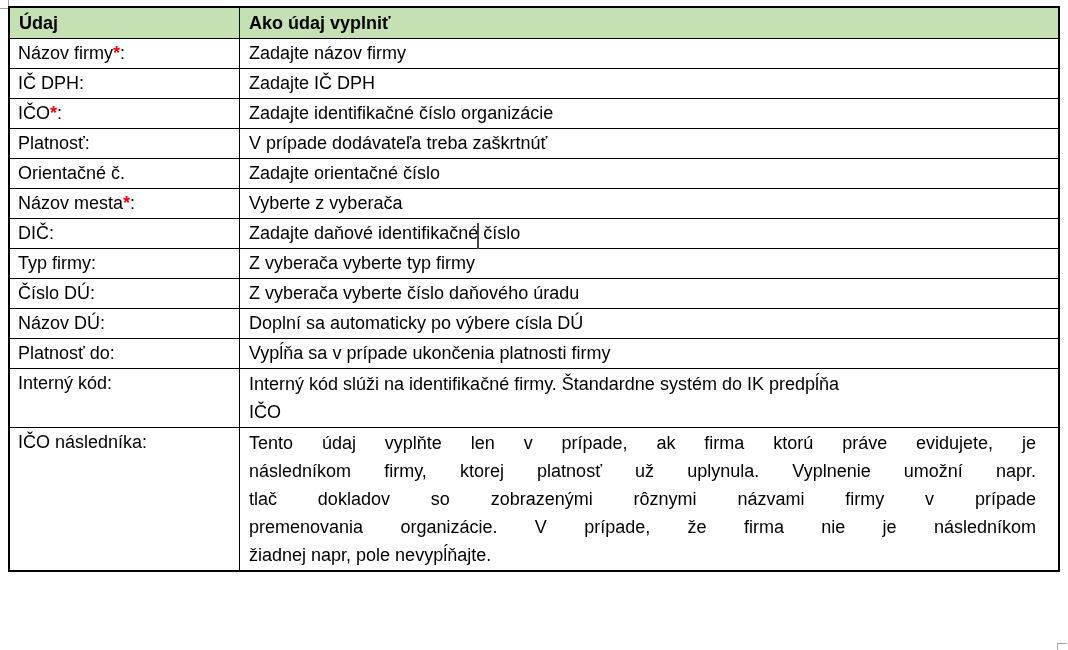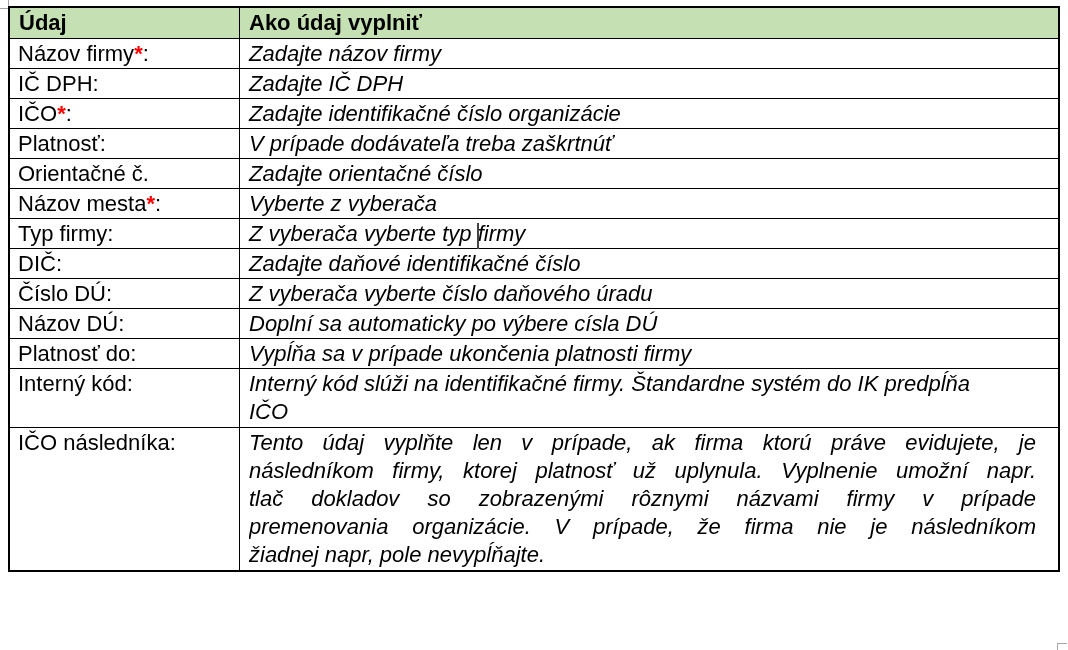--- a/index.html
+++ b/index.html
@@ -23,21 +23,21 @@
     position:absolute;
     left:8px;top:6px;
     width:1052px;
     border-collapse:collapse;
     table-layout:fixed;
     border:2px solid var(--border-color);
   }
   .doc-table th,
   .doc-table td{
     border:1.5px solid var(--border-color);
-    font-size:22px;
+    font-size:18px;
     vertical-align:top;
     overflow:hidden;
     white-space:nowrap;
   }
   .doc-table th{
     background:var(--header-bg);
     text-align:left;
     font-weight:bold;
     line-height:28px;
     height:28px;
@@ -47,21 +47,20 @@
   .doc-table td.col-label{
     padding:1px 4px 1px 8px;
     line-height:27px;
     height:27px;
   }
   .doc-table td.col-desc{
     padding:1px 22px 1px 9px;
     line-height:27px;
     height:27px;
     white-space:normal;
-    font-style:italic;
   }
   .doc-table td.col-desc .line{
     line-height:28px;
     white-space:nowrap;
     overflow:hidden;
   }
   .doc-table td.col-desc .line.stretch{
     text-align:justify;
     text-align-last:justify;
   }
@@ -121,26 +120,26 @@
       </tr>
       <tr>
         <td class="col-label"><span>Orientačné č.</span></td>
         <td class="col-desc"><span>Zadajte orientačné číslo</span></td>
       </tr>
       <tr>
         <td class="col-label"><span>Názov mesta</span><span class="req">*</span><span>:</span></td>
         <td class="col-desc"><span>Vyberte z vyberača</span></td>
       </tr>
       <tr>
+        <td class="col-label"><span>DIČ</span><span>:</span></td>
+        <td class="col-desc"><span>Zadajte daňové identifikačné číslo</span></td>
+      </tr>
+      <tr>
         <td class="col-label"><span>Typ firmy</span><span>:</span></td>
         <td class="col-desc"><span>Z vyberača vyberte typ firmy</span></td>
-      </tr>
-      <tr>
-        <td class="col-label"><span>DIČ</span><span>:</span></td>
-        <td class="col-desc"><span>Zadajte daňové identifikačné číslo</span></td>
       </tr>
       <tr>
         <td class="col-label"><span>Číslo DÚ</span><span>:</span></td>
         <td class="col-desc"><span>Z vyberača vyberte číslo daňového úradu</span></td>
       </tr>
       <tr>
         <td class="col-label"><span>Názov DÚ</span><span>:</span></td>
         <td class="col-desc"><span>Doplní sa automaticky po výbere císla DÚ</span></td>
       </tr>
       <tr>

